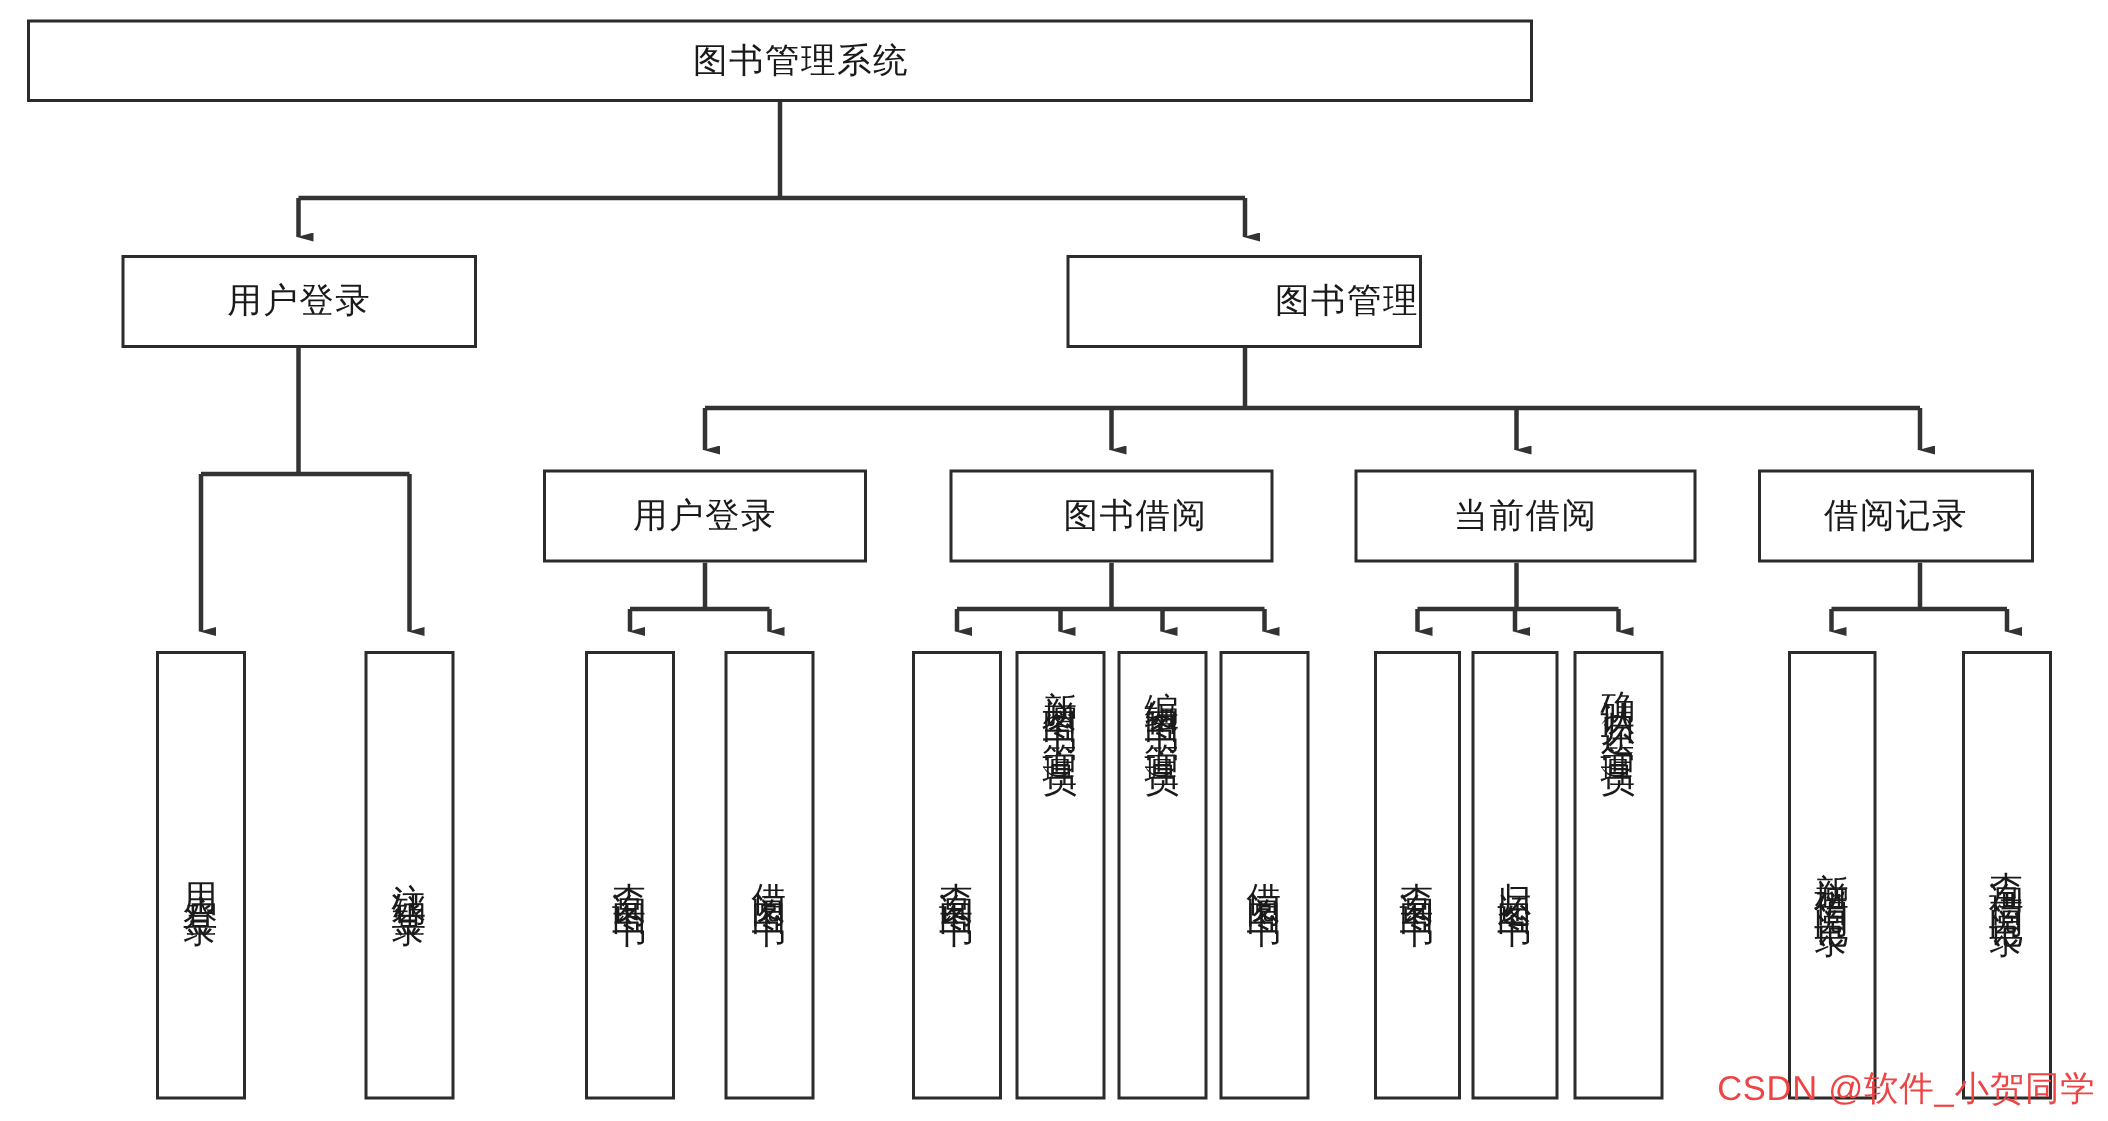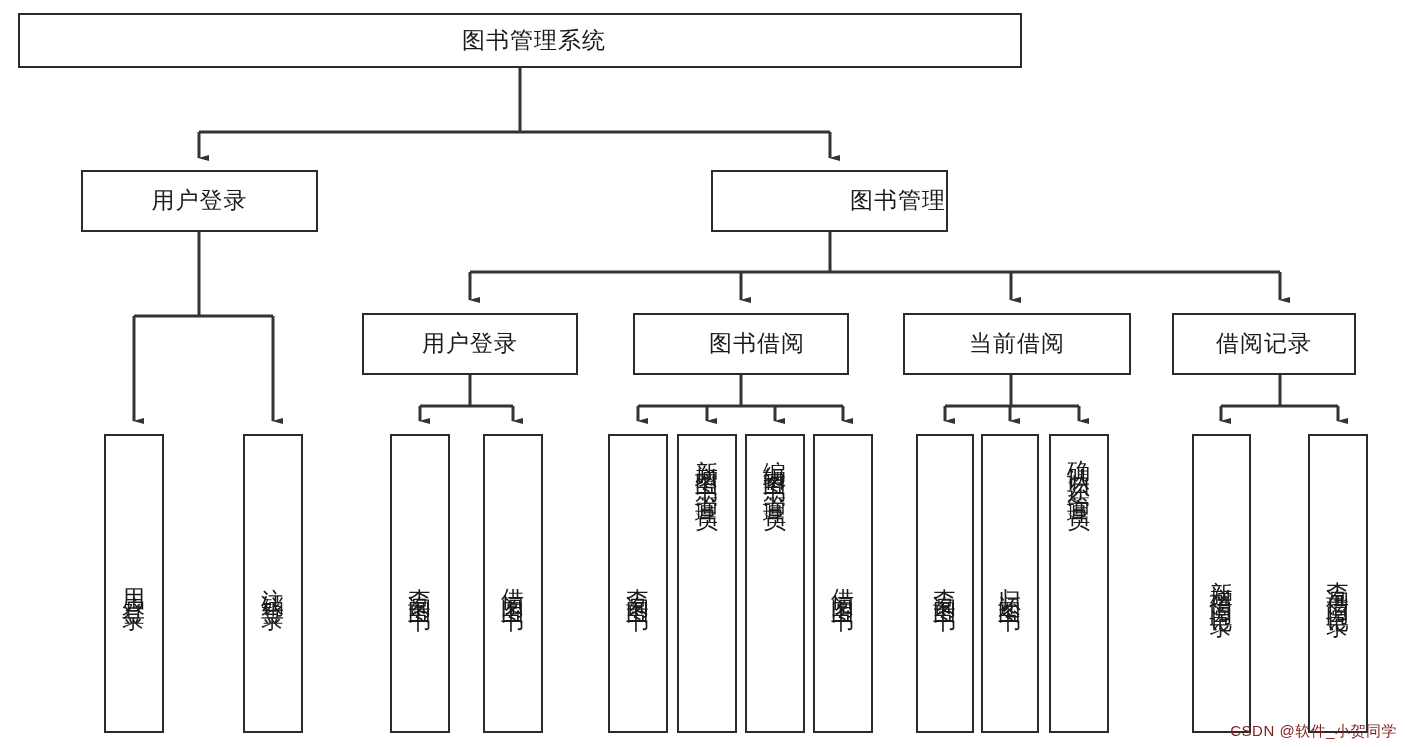--- a/index.html
+++ b/index.html
@@ -68,22 +68,22 @@
     position: absolute;
     left: 0; top: 0;
     width: 1405px;
     height: 747px;
     pointer-events: none;
   }
   .watermark {
     position: absolute;
     right: 8px;
     bottom: 6px;
-    font-size: 15px;
-    color: #7f1d1d;
+    font-size: 23px;
+    color: #ef4444;
     white-space: nowrap;
     letter-spacing: 0.5px;
   }
 </style>
 </head>
 <body>
 
 <div id="diagram-root">
 
   <svg class="connectors" viewBox="0 0 1405 747" xmlns="http://www.w3.org/2000/svg">

